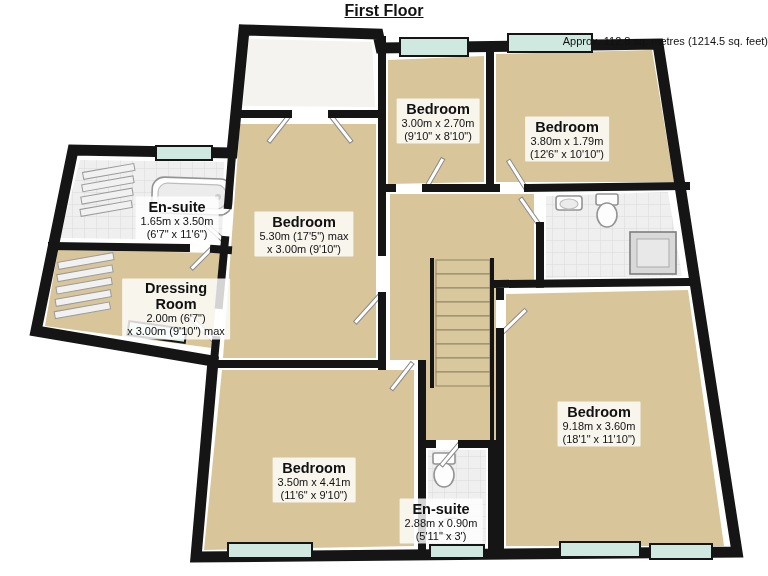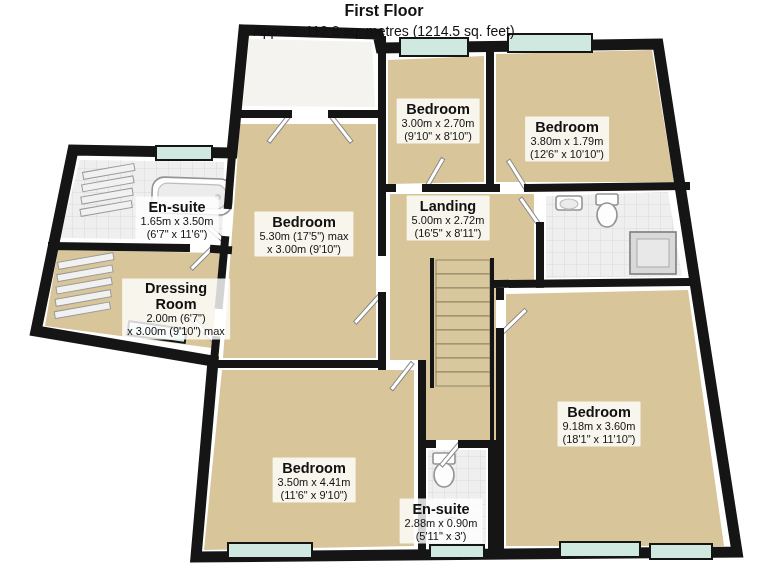--- a/index.html
+++ b/index.html
@@ -1,21 +1,21 @@
 <!DOCTYPE html>
 <html style="--wall: #151515; --carpet: #d8c69a; --tile: #efefef; --glass: #cfe8e0; --step: #d9c89e; --label-bg: rgba(255,255,255,0.82);"><head>
 <meta charset="utf-8">
 <style>
   html,body{margin:0;padding:0;background:#ffffff;}
   body{width:768px;height:576px;overflow:hidden;font-family:"Liberation Sans",sans-serif;color:#111;}
   #plan{position:relative;width:768px;height:576px;}
   #scene{position:absolute;left:0;top:0;}
   .hdr{position:absolute;left:0;top:2px;width:100%;text-align:center;pointer-events:none;}
-  .hdr .t{font-size:16px;font-weight:bold;}
-  .hdr .s{font-size:14px;margin-top:3px;}
+  .hdr .t{font-size:16px;font-weight:bold;text-decoration:underline;}
+  .hdr .s{font-size:11px;margin-top:15px;text-align:right;}
   .lbl{position:absolute;transform:translate(-50%,-50%);background:var(--label-bg);
        text-align:center;padding:2px 5px;line-height:1.12;border-radius:1px;}
   .rn{font-weight:bold;font-size:14.5px;}
   .rn:empty{display:none;}
   .rd{font-size:11px;white-space:nowrap;}
   .rn.wrapname{max-width:82px;margin:0 auto;}
   
   .wall{stroke:var(--wall);fill:none;}
   .carpet{fill:var(--carpet);}
   .tilefloor{fill:var(--tile);}
@@ -161,25 +161,20 @@
   <div class="lbl" style="left:177px;top:219px">
     <div class="rn">En-suite</div>
     <div class="rd">1.65m x 3.50m</div>
     <div class="rd">(6'7" x 11'6")</div>
   </div>
   <div class="lbl" style="left:304px;top:234px">
     <div class="rn">Bedroom</div>
     <div class="rd">5.30m (17'5") max</div>
     <div class="rd">x 3.00m (9'10")</div>
   </div>
-  <div class="lbl" style="left:448px;top:218px">
-    <div class="rn">Landing</div>
-    <div class="rd">5.00m x 2.72m</div>
-    <div class="rd">(16'5" x 8'11")</div>
-  </div>
   <div class="lbl" style="left:176px;top:309px">
     <div class="rn wrapname">Dressing Room</div>
     <div class="rd">2.00m (6'7")</div>
     <div class="rd">x 3.00m (9'10") max</div>
   </div>
   <div class="lbl" style="left:314px;top:480px">
     <div class="rn">Bedroom</div>
     <div class="rd">3.50m x 4.41m</div>
     <div class="rd">(11'6" x 9'10")</div>
   </div>

